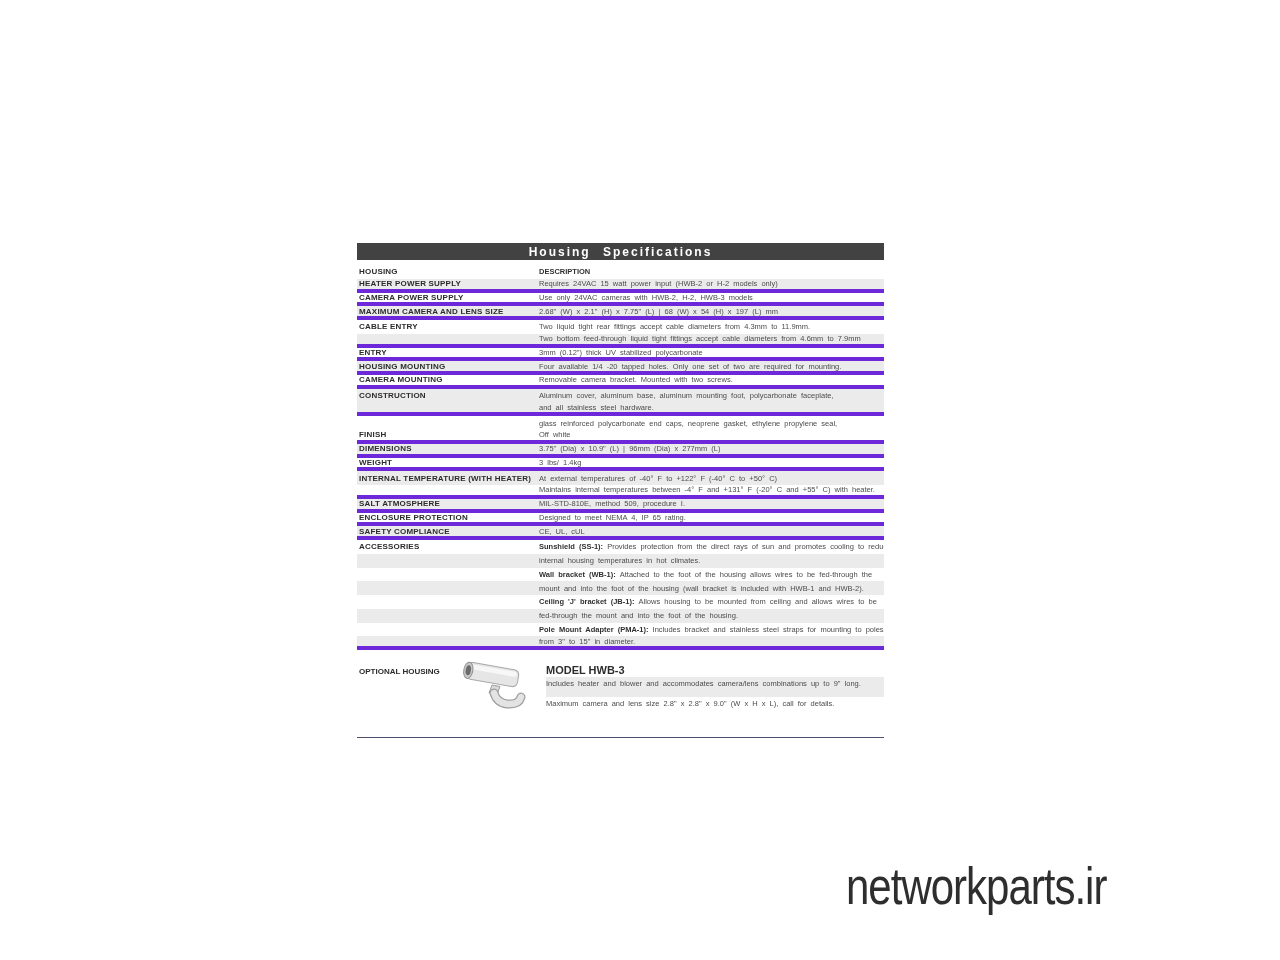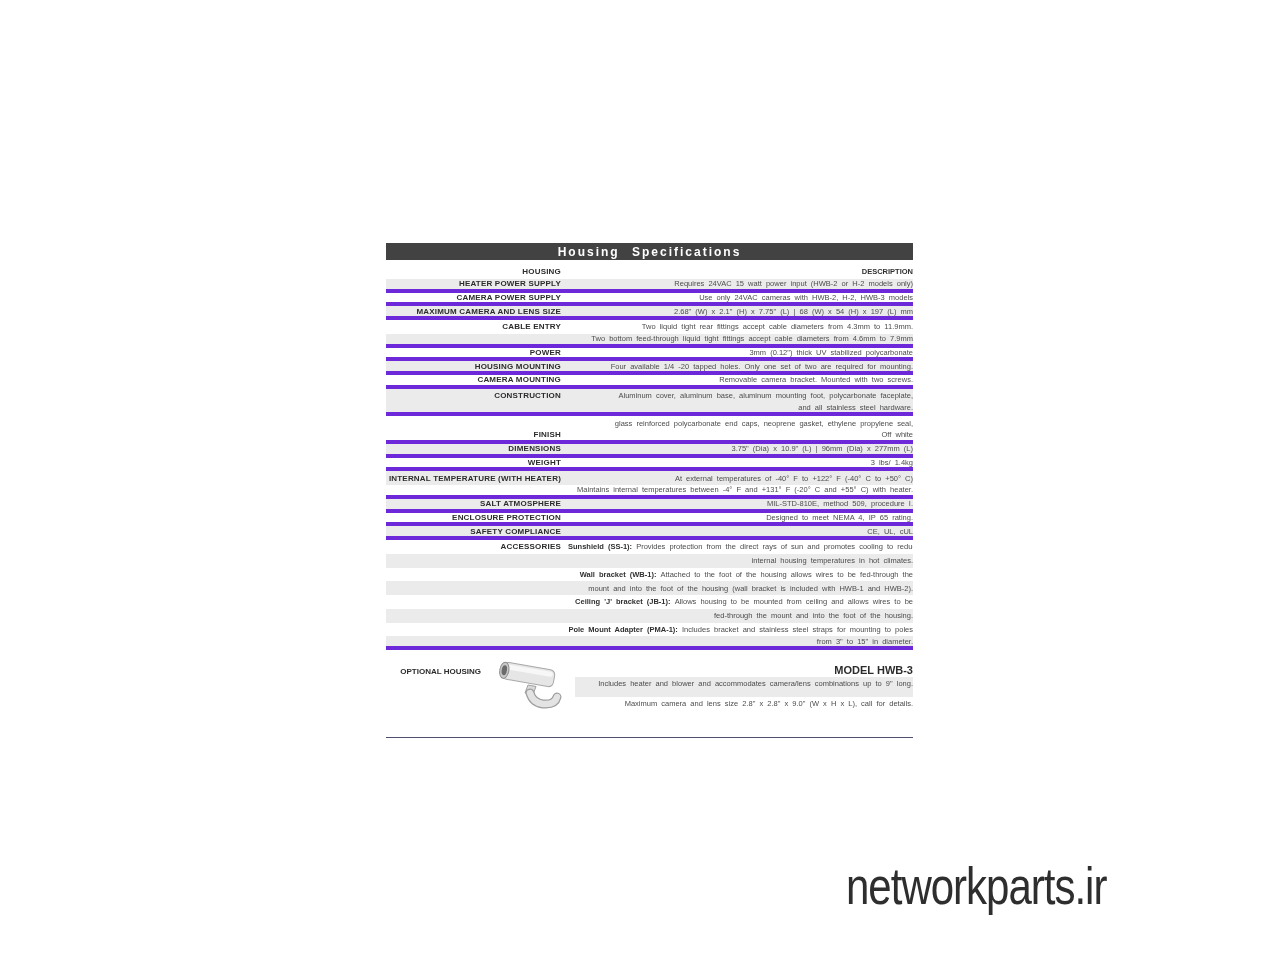--- a/index.html
+++ b/index.html
@@ -1,20 +1,20 @@
 <!DOCTYPE html>
 <html><head>
 <meta charset="utf-8">
 <style>
   * { box-sizing: border-box; margin: 0; padding: 0; }
   html, body { width: 1280px; height: 960px; background: #ffffff; overflow: hidden;
                font-family: "Liberation Sans", sans-serif; }
   .page { position: relative; width: 1280px; height: 960px; background: #fff; }
 
-  .spec-sheet { position: absolute; left: 386px; top: 243px; width: 527px; text-align: right; }
+  .spec-sheet { position: absolute; left: 357px; top: 243px; width: 527px; }
 
   .title-bar { height: 17px; background: #424242; color: #fff;
                display: flex; align-items: center; justify-content: center; }
   .title-bar span { font-size: 12px; font-weight: bold; letter-spacing: 2px; word-spacing: 7px; }
 
   .rows { margin-top: 5px; }
   .line { display: flex; height: 13.75px; align-items: center; }
   .line.stripe { background: #ebebeb; }
   .line.end { border-bottom: 4px solid #6d28d9; }
   .lab { width: 175px; padding-left: 2px; font-size: 8px; font-weight: bold;
@@ -68,21 +68,21 @@
         </div>
         <div class="line">
           <div class="lab">CABLE ENTRY</div>
           <div class="desc"><span>Two liquid tight rear fittings accept cable diameters from 4.3mm to 11.9mm.</span></div>
         </div>
         <div class="line stripe end">
           <div class="lab"></div>
           <div class="desc"><span>Two bottom feed-through liquid tight fittings accept cable diameters from 4.6mm to 7.9mm</span></div>
         </div>
         <div class="line end">
-          <div class="lab">POWER</div>
+          <div class="lab">ENTRY</div>
           <div class="desc"><span>3mm (0.12") thick UV stabilized polycarbonate</span></div>
         </div>
         <div class="line stripe end">
           <div class="lab">HOUSING MOUNTING</div>
           <div class="desc"><span>Four available 1/4 -20 tapped holes. Only one set of two are required for mounting.</span></div>
         </div>
         <div class="line end">
           <div class="lab">CAMERA MOUNTING</div>
           <div class="desc"><span>Removable camera bracket. Mounted with two screws.</span></div>
         </div>

